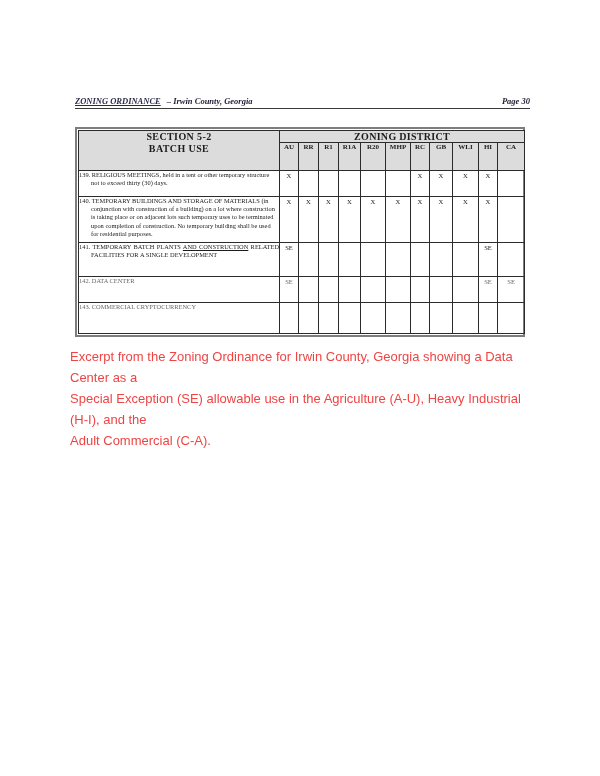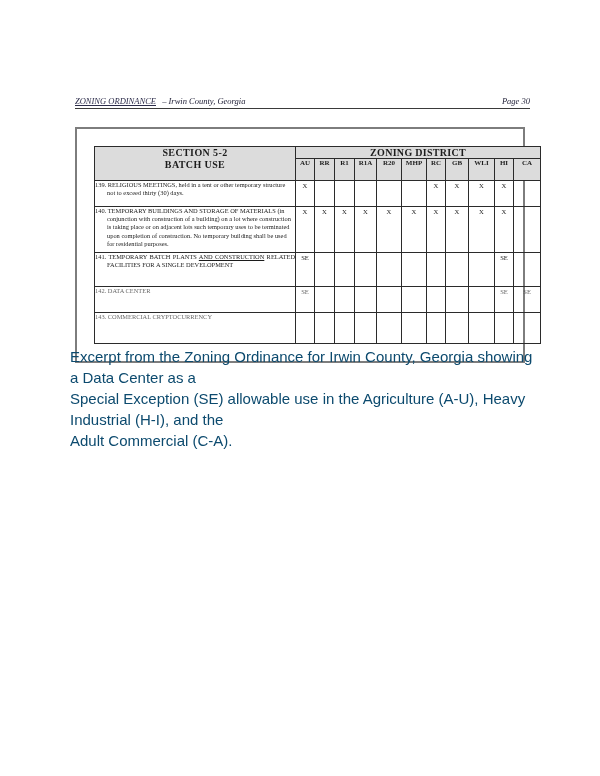--- a/index.html
+++ b/index.html
@@ -14,33 +14,33 @@
   }
 
   
   .running-head {
     position: absolute;
     left: 75px; top: 96px; width: 455px;
     display: flex; justify-content: space-between; align-items: baseline;
     border-bottom: 1.6px solid #3a3a3a;
     padding-bottom: 2px;
     font-family: "Liberation Serif", serif;
-    font-style: italic; font-weight: normal;
+    font-style: italic; font-weight: bold;
     font-size: 8.5px; color: #23233a;
   }
   .running-head .ordinance { text-decoration: underline; color: #2c2c4a; }
   .running-head .subtitle { margin-left: 4px; }
 
   
   .table-frame {
     position: absolute;
     left: 75px; top: 127px; width: 450px;
     border: 2px solid #7d7d7d;
     background: #ffffff;
-    padding: 17px;
+    padding: 1px;
     box-sizing: border-box;
   }
   table.zoning {
     border-collapse: collapse;
     width: 100%;
     table-layout: fixed;
     font-family: "Liberation Serif", serif;
   }
   table.zoning th, table.zoning td {
     border: 1px solid #2b2b2b;
@@ -56,21 +56,21 @@
   }
   th.district-span {
     background: #dcdcdc;
     text-align: center; vertical-align: middle;
     font-size: 10px; font-weight: bold; height: 12px;
     letter-spacing: 0.3px;
   }
   th.district-code {
     background: #dcdcdc;
     text-align: center; vertical-align: middle;
-    font-size: 7px; font-weight: bold; height: 22px;
+    font-size: 7px; font-weight: bold; height: 28px;
   }
   td.desc {
     font-size: 6.4px; line-height: 8.2px;
     padding: 1px 2px 1px 2px;
   }
   td.desc .hang {
     display: block;
     padding-left: 12px;
     text-indent: -12px;
   }
@@ -88,22 +88,22 @@
   tbody tr:nth-child(2) td { height: 46px; }
   tbody tr:nth-child(3) td { height: 34px; }
   tbody tr:nth-child(4) td { height: 26px; }
   tbody tr:nth-child(5) td { height: 31px; }
 
   
   .caption {
     position: absolute;
     left: 70px; top: 346px; width: 472px;
     font-family: "Liberation Sans", sans-serif;
-    font-size: 15px; line-height: 21px;
-    color: #0c4a6e;
+    font-size: 13px; line-height: 21px;
+    color: #ef4444;
     white-space: pre-line;
   }
 </style>
 </head>
 <body>
 
 <div class="page">
 
   <div class="running-head">
     <div>

